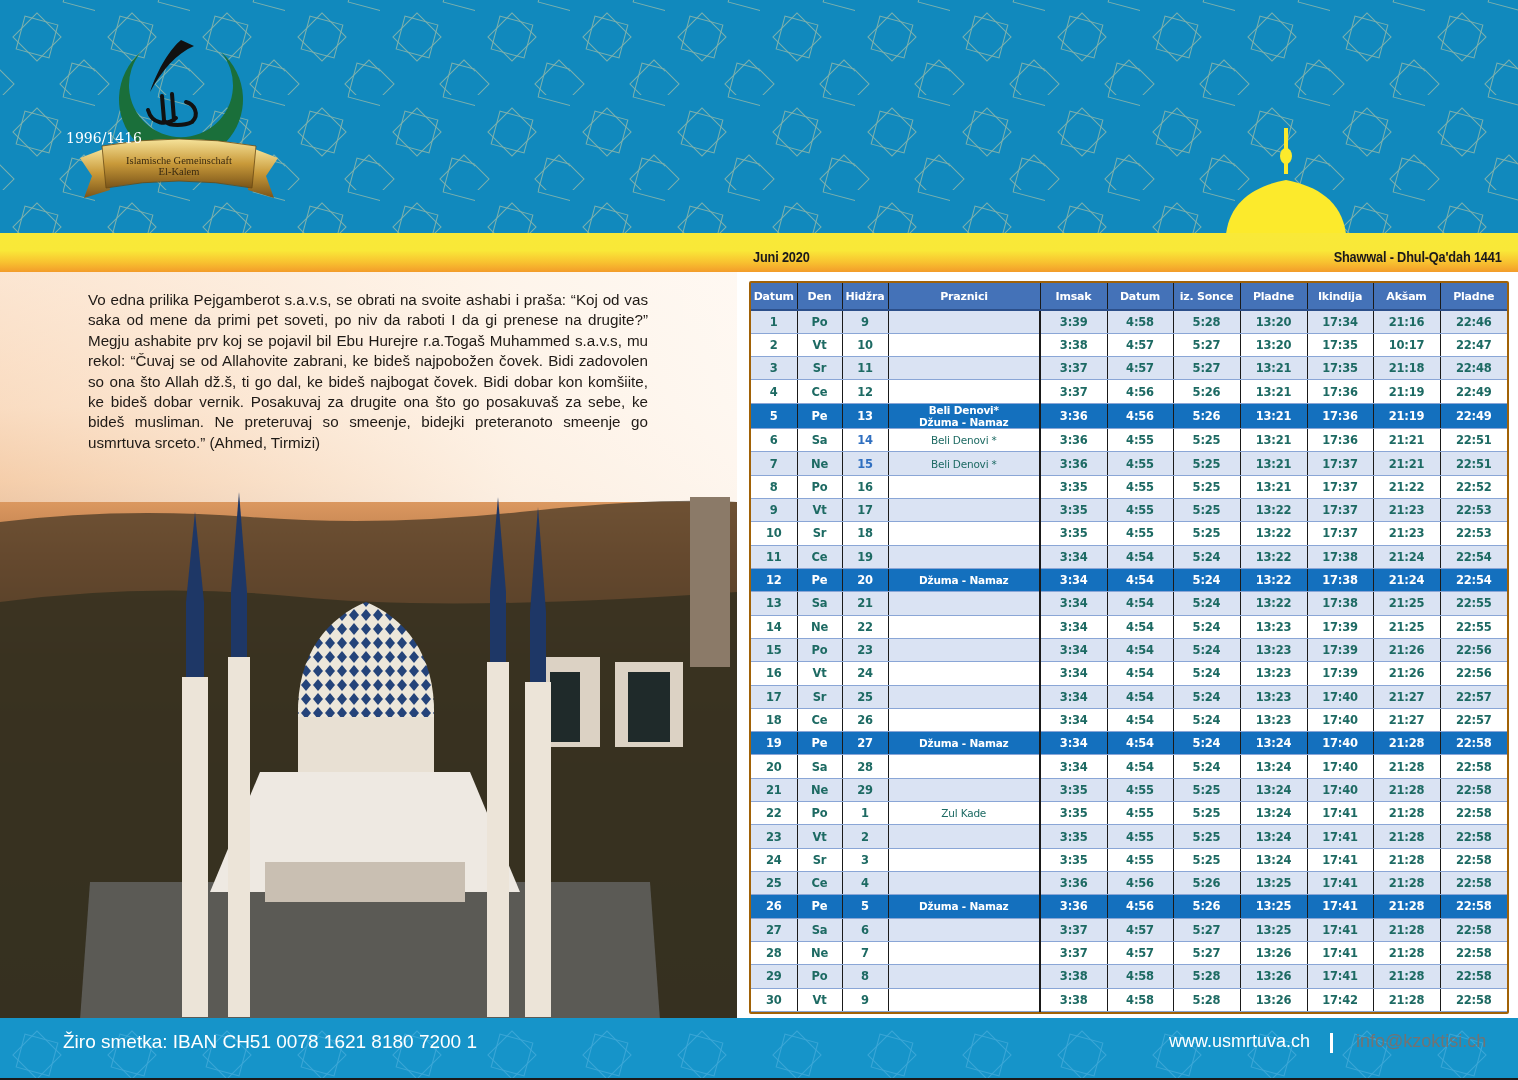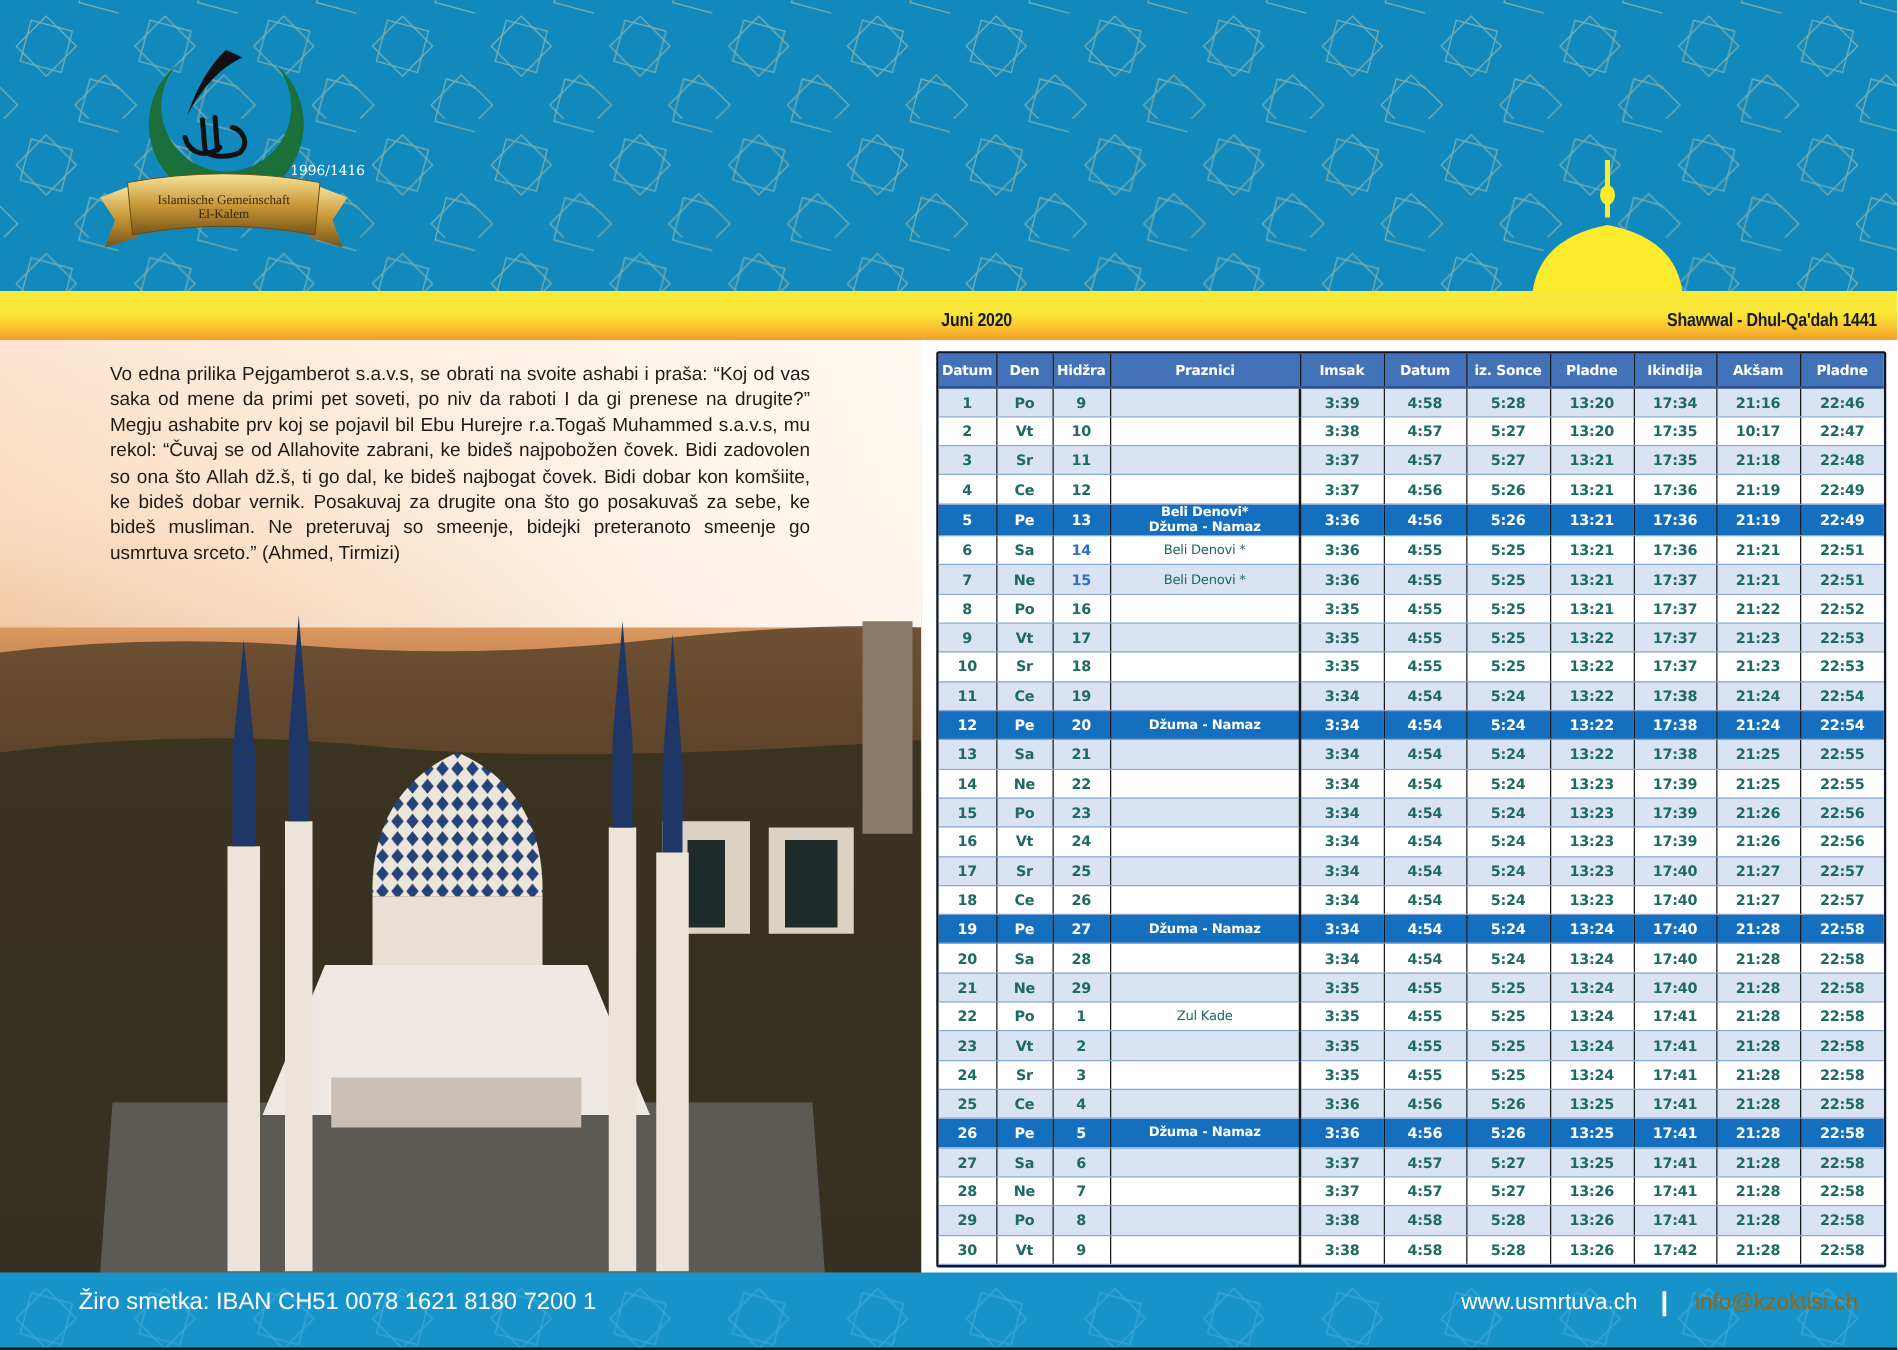--- a/index.html
+++ b/index.html
@@ -9,22 +9,22 @@
   
   .header {
     position: absolute; left: 0; top: 0; width: 1518px; height: 233px;
     background: #1189bd;
     overflow: hidden;
   }
   .pattern { position: absolute; inset: 0; width: 100%; height: 100%; }
 
   .logo { position: absolute; left: 66px; top: 40px; width: 226px; height: 168px; }
   .logo-year {
-    position: absolute; left: 0; top: 90px; width: 226px; text-align: right;
-    font-family: "DejaVu Serif", serif; font-size: 11px; color: #ffffff;
+    position: absolute; left: 0; top: 90px; width: 226px; text-align: left;
+    font-family: "DejaVu Serif", serif; font-size: 14px; color: #ffffff;
   }
   .logo-ribbon-text {
     position: absolute; left: 0; top: 115px; width: 226px; text-align: center;
     font-family: "Liberation Serif", serif; font-size: 10.5px; line-height: 11px; color: #3a2a10;
   }
 
   .dome-art { position: absolute; left: 1224px; top: 84px; width: 130px; height: 150px; }
 
   
   .band {
@@ -59,21 +59,21 @@
 
   .quote {
     position: absolute; left: 88px; top: 290px; width: 560px;
     font-family: "Liberation Sans", sans-serif; font-size: 15.2px; line-height: 20.4px;
     color: #1f1a16; text-align: justify;
   }
 
   
   .table-wrap {
     position: absolute; left: 749px; top: 281px; width: 760px; height: 733px;
-    border: 2px solid #0f172a; border-radius: 2px; background: #ffffff;
+    border: 2px solid #a16207; border-radius: 2px; background: #ffffff;
   }
   table.times {
     width: 100%; height: 100%; border-collapse: collapse; table-layout: fixed;
     font-family: "DejaVu Sans", sans-serif; font-weight: 700;
   }
   table.times th {
     background: #4472b8; color: #ffffff; font-size: 11px; height: 27px;
     border-right: 1.5px solid #1a1a1a; border-bottom: 2px solid #2c4f8a;
     white-space: nowrap; padding: 0 1px; letter-spacing: -0.2px;
   }
@@ -103,21 +103,21 @@
   }
   .footer-web {
     position: absolute; left: 1169px; top: 1031px;
     font-family: "Liberation Sans", sans-serif; font-size: 18px; color: #ffffff;
   }
   .footer-sep {
     position: absolute; left: 1330px; top: 1033px; width: 3px; height: 20px; background: #ffffff;
   }
   .footer-mail {
     position: absolute; left: 1356px; top: 1031px;
-    font-family: "Liberation Sans", sans-serif; font-size: 18px; color: #a16207;
+    font-family: "Liberation Sans", sans-serif; font-size: 18px; color: #737373;
   }
 </style>
 </head>
 <body>
 
 <div class="header">
   <svg class="pattern" xmlns="http://www.w3.org/2000/svg">
     <defs>
       <pattern id="stars" x="0" y="0" width="95" height="95" patternUnits="userSpaceOnUse">
         <g fill="none" stroke="#8fb7a9" stroke-width="1" opacity="0.85">

